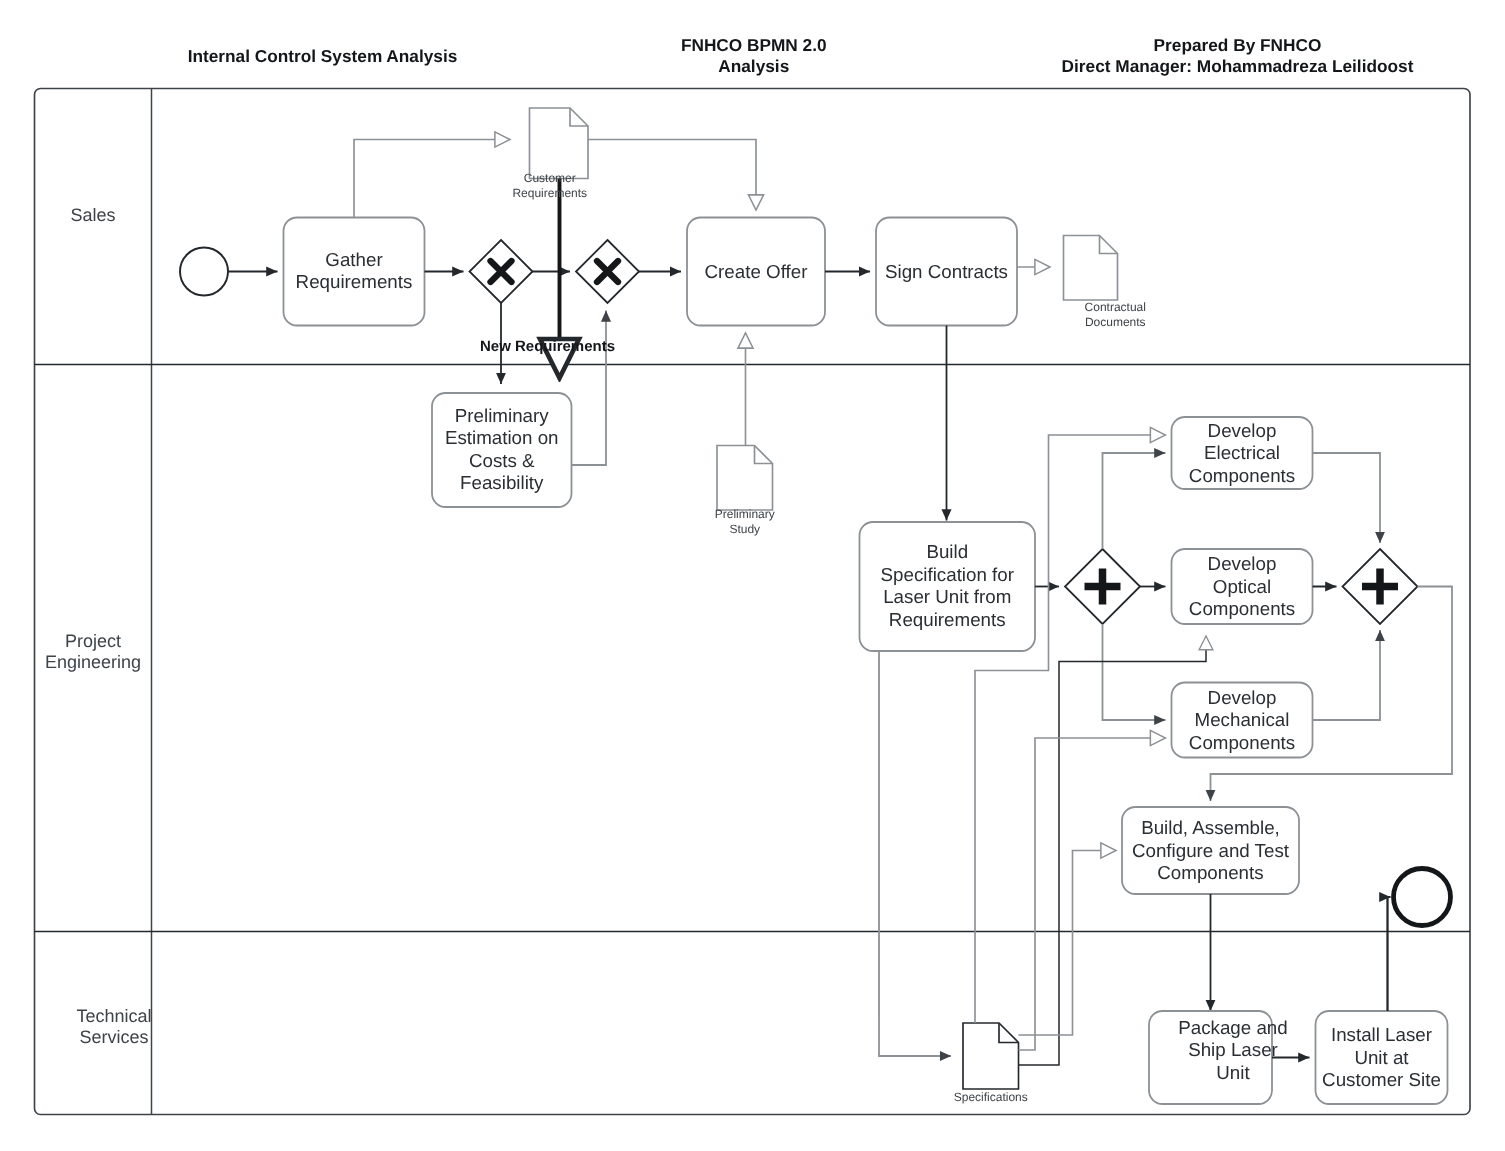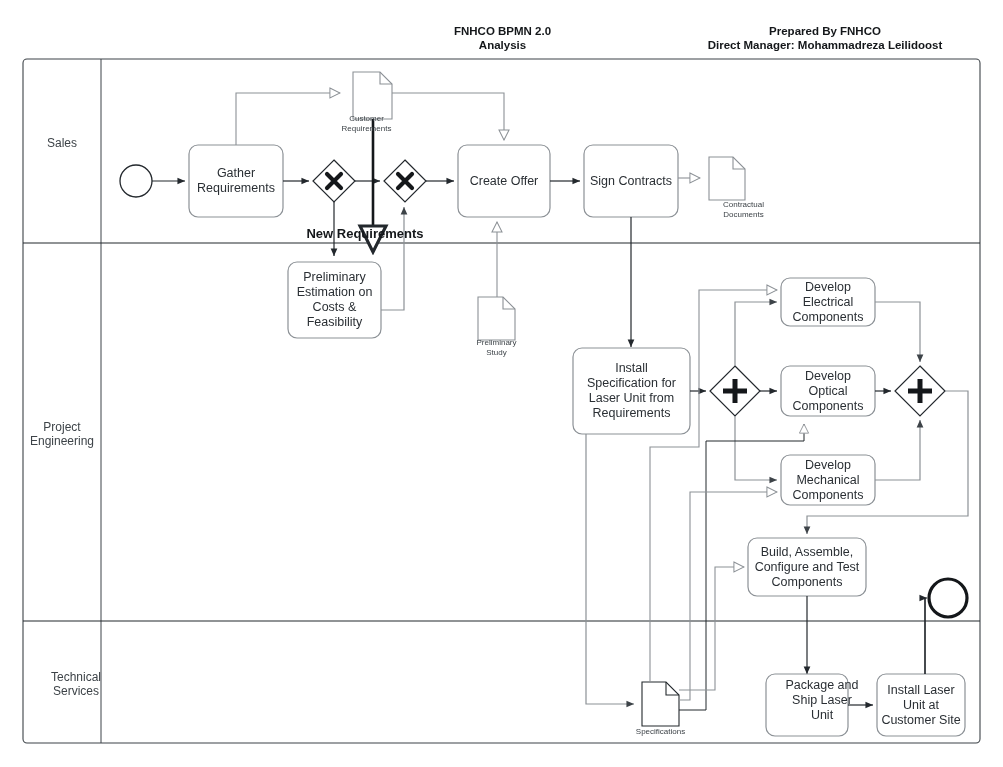--- a/index.html
+++ b/index.html
@@ -17,27 +17,28 @@
   .lane-label{
     position:absolute;font-size:12px;color:#3d4348;text-align:center;
     line-height:14px;width:78px;
   }
   .nodelabel{
     position:absolute;display:flex;align-items:center;justify-content:center;
     text-align:center;pointer-events:none;
   }
   .task-lbl{font-size:12.5px;color:#2a2f34;line-height:15px;}
   .doc-lbl{position:absolute;font-size:8px;color:#3d4348;text-align:center;line-height:10px;}
-  .flow-lbl{position:absolute;font-size:13px;font-weight:bold;color:#14171a;text-align:center;}
+  .flow-lbl{position:absolute;font-size:10px;font-weight:bold;color:#14171a;text-align:center;}
 </style>
 </head>
 <body>
 
 <div id="stage">
 
+  <div class="hdr" id="hdr-left">Internal Control System Analysis</div>
   <div class="hdr" id="hdr-mid">
     <div>FNHCO BPMN 2.0</div>
     <div>Analysis</div>
   </div>
   <div class="hdr" id="hdr-right">
     <div>Prepared By FNHCO</div>
     <div>Direct Manager: Mohammadreza Leilidoost</div>
   </div>
 
   <svg width="1003" height="767">
@@ -216,21 +217,21 @@
   <div class="nodelabel task-lbl" style="left:288px;top:262px;width:93px;height:76px;">
     <div>
       <div>Preliminary</div>
       <div>Estimation on</div>
       <div>Costs &amp;</div>
       <div>Feasibility</div>
     </div>
   </div>
   <div class="nodelabel task-lbl" style="left:573px;top:348px;width:117px;height:86px;">
     <div>
-      <div>Install</div>
+      <div>Build</div>
       <div>Specification for</div>
       <div>Laser Unit from</div>
       <div>Requirements</div>
     </div>
   </div>
   <div class="nodelabel task-lbl" style="left:781px;top:274px;width:94px;height:56px;">
     <div>
       <div>Develop</div>
       <div>Electrical</div>
       <div>Components</div>

